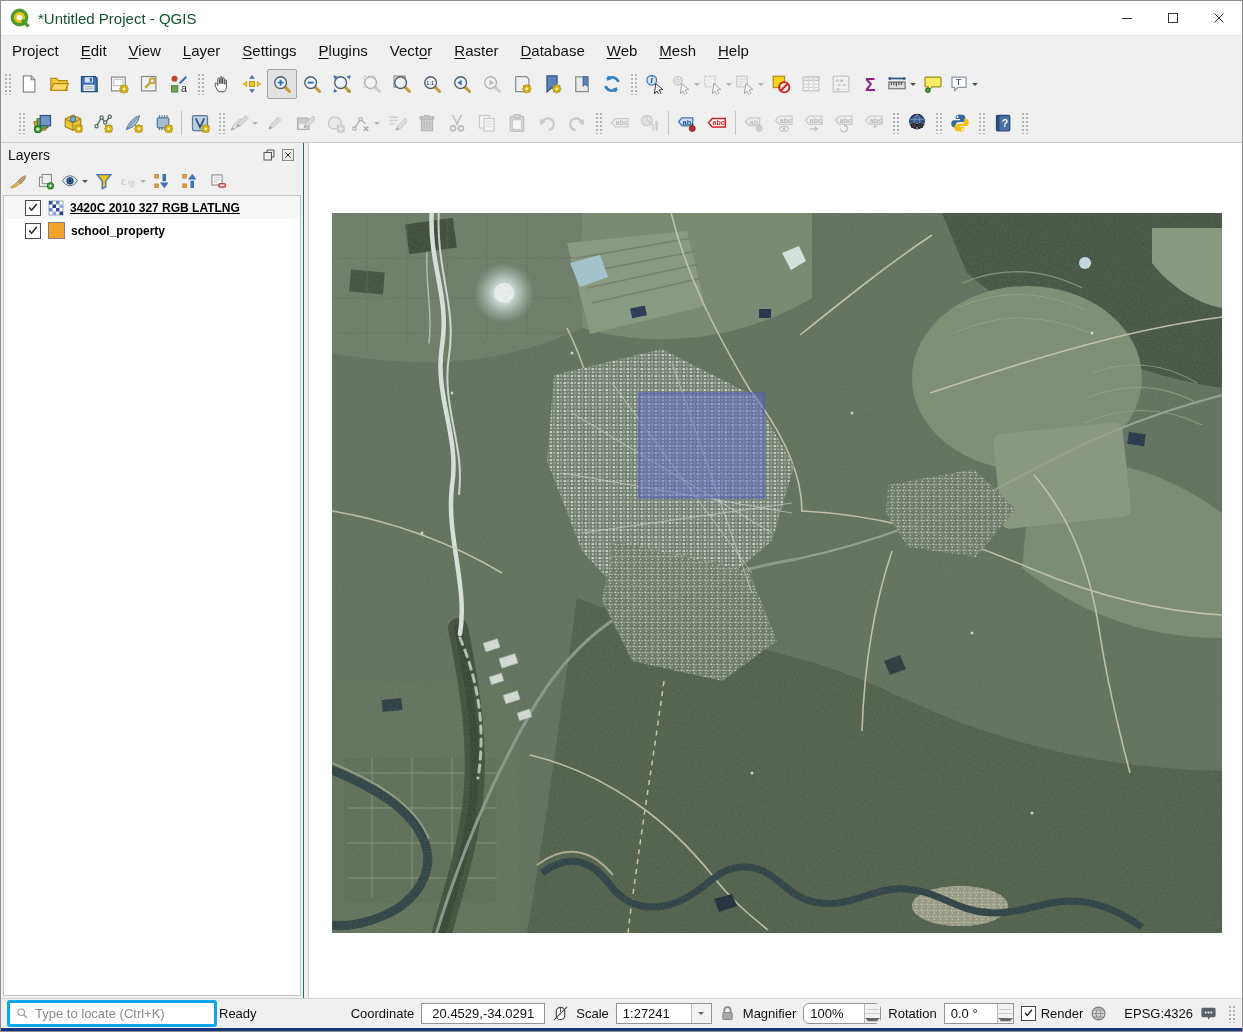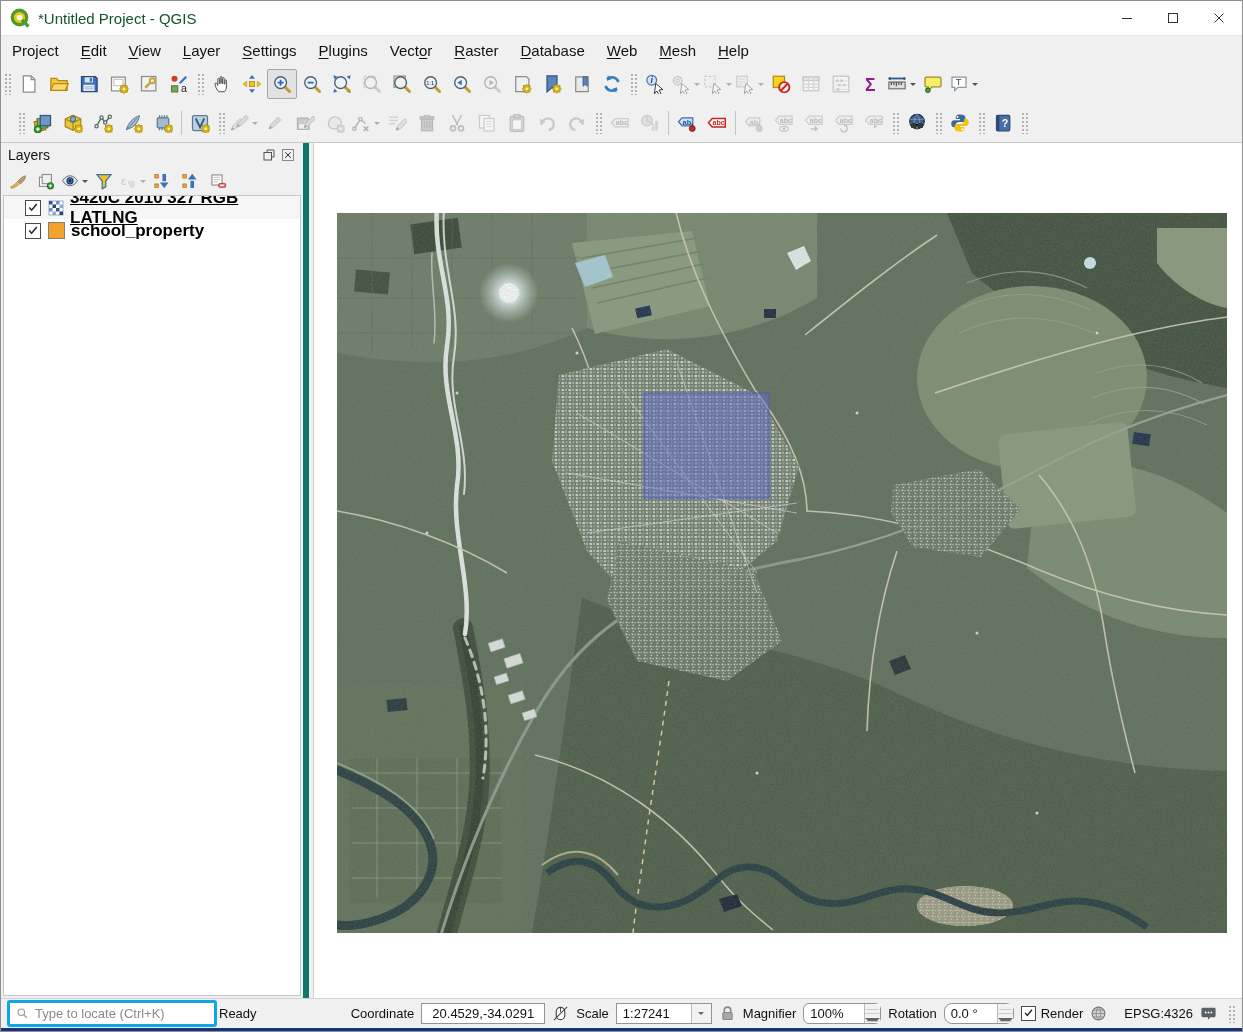--- a/index.html
+++ b/index.html
@@ -20,30 +20,30 @@
   .tbtn{height:28px;min-width:28px;display:flex;align-items:center;justify-content:center;border:1px solid transparent;border-radius:2px;flex:0 0 auto;}
   .tbtn .ic{width:20px;height:20px;display:block;}
   .tbtn .ic svg{width:100%;height:100%;display:block;}
   .tbtn.pressed{background:#e2e2e2;border-color:#a6a6a6;}
   .tbtn.disabled{filter:grayscale(1) opacity(.42);}
   .arr{width:0;height:0;border:3.5px solid transparent;border-top-color:#555;margin:4px 1px 0 3px;}
   .grip{width:7px;height:22px;margin:0 3px;background-image:radial-gradient(#b3b3b3 1px,transparent 1.2px);background-size:4px 4px;flex:0 0 auto;}
   .tsep{width:1px;height:24px;background:#c4c4c4;margin:0 3px;flex:0 0 auto;}
   
   #main{flex:1;display:flex;min-height:0;}
-  #panel{width:302px;background:#f0f0f0;border-right:6px solid #0f766e;display:flex;flex-direction:column;flex:0 0 auto;}
+  #panel{width:302px;background:#f0f0f0;border-right:1px solid #0f766e;display:flex;flex-direction:column;flex:0 0 auto;}
   #panel-head{height:24px;display:flex;align-items:center;font-size:14px;color:#111;padding:0 7px;}
   #panel-head .sp{flex:1;}
   .phbtn{width:16px;height:16px;margin-left:3px;display:flex;align-items:center;justify-content:center;}
   .phbtn svg{width:12px;height:12px;}
   #panel-toolbar{height:27px;display:flex;align-items:center;padding:0 3px;}
   #panel-toolbar .tbtn{height:24px;min-width:26px;}
   #panel-toolbar .tbtn .ic{width:18px;height:18px;}
   #layer-tree{flex:1;background:#fff;border:1px solid #c6c6c6;margin:1px 2px 2px 2px;overflow:hidden;}
-  .lrow{height:23px;display:flex;align-items:center;padding-left:21px;font-size:17px;font-weight:bold;color:#000;}
+  .lrow{height:23px;display:flex;align-items:center;padding-left:21px;font-size:12px;font-weight:bold;color:#000;}
   .lrow.selected{background:#f6f6f6;}
   .lrow.selected .lname{text-decoration:underline;}
   .cb{width:14px;height:14px;border:1px solid #4a4a4a;background:#fff;margin-right:7px;flex:0 0 auto;}
   .cb svg{width:12px;height:12px;display:block;margin:0 auto;}
   .licon{width:16px;height:16px;margin-right:6px;flex:0 0 auto;}
   .licon svg{width:100%;height:100%;display:block;}
   .swatch{width:15px;height:15px;border:1px solid #808080;margin-right:6px;flex:0 0 auto;}
   #splitter{width:4px;background:#f0f0f0;border-right:1px solid #cfcfcf;flex:0 0 auto;}
   #canvas{flex:1;position:relative;background:#ffffff;min-width:0;}
   #map{position:absolute;left:23px;top:70px;width:890px;height:720px;}
@@ -61,21 +61,21 @@
   .combo{width:96px;}
   .combo .cval{flex:1;padding-left:6px;}
   .combo-btn{width:19px;height:100%;border-left:1px solid #bbb;background:#f2f2f2;display:flex;align-items:center;justify-content:center;}
   .tri{width:0;height:0;border:3.5px solid transparent;border-top-color:#666;margin-top:3px;}
   .spin .sval{flex:1;padding-left:6px;white-space:nowrap;}
   .spincol{width:15px;height:100%;display:flex;flex-direction:column;border-left:1px solid #bbb;}
   .spincol span{flex:1;background:#f2f2f2;display:flex;align-items:center;justify-content:center;}
   .spincol span:first-child{border-bottom:1px solid #ccc;}
   .tri-up{width:0;height:0;border:3px solid transparent;border-bottom-color:#666;margin-bottom:2px;}
   .tri-dn{width:0;height:0;border:3px solid transparent;border-top-color:#666;margin-top:2px;}
-  #mag-spin{width:78px;border-radius:6px;} #rot-spin{width:70px;border-radius:8px;}
+  #mag-spin{width:78px;border-radius:6px;} #rot-spin{width:70px;}
   .sicon{width:17px;height:17px;display:block;}
   .sicon svg{width:100%;height:100%;display:block;}
   .cb2{width:13px;height:13px;border:1px solid #4a4a4a;background:#fff;display:inline-block;margin-right:5px;}
   .cb2 svg{width:11px;height:11px;display:block;margin:0 auto;}
   #render-wrap{display:flex;align-items:center;}
   #crs-wrap{display:flex;align-items:center;gap:17px;}
   #accent{height:3px;background:#16357c;flex:0 0 auto;}
   .grip2{width:8px;height:18px;background-image:radial-gradient(#b3b3b3 1px,transparent 1.2px);background-size:4px 4px;margin-left:4px;}
 </style>
 </head>

